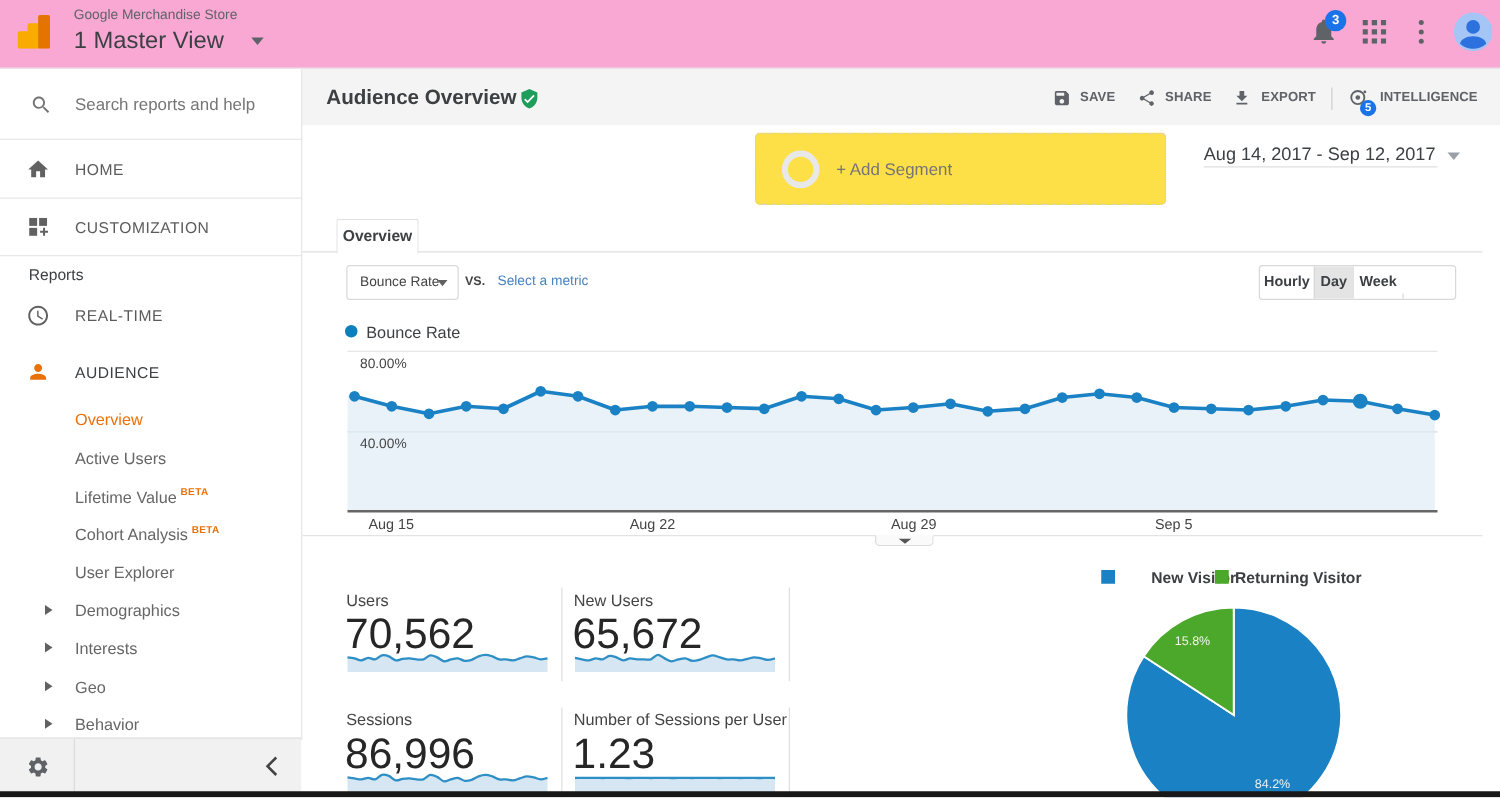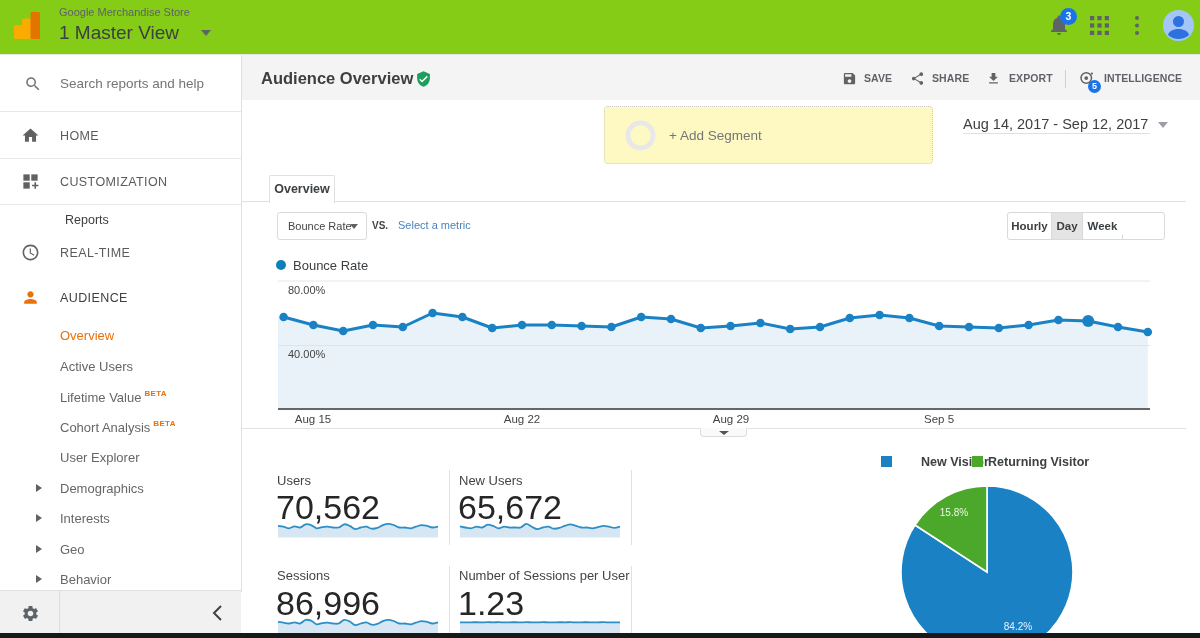--- a/index.html
+++ b/index.html
@@ -2,21 +2,21 @@
 <html><head>
 <meta charset="utf-8">
 <style>
 * { margin:0; padding:0; box-sizing:border-box; }
 html,body { width:1200px; height:638px; overflow:hidden; }
 body { font-family:"Liberation Sans", sans-serif; background:#fff; }
 #page { position:relative; width:1200px; height:638px; background:#fff; overflow:hidden; }
 .abs { position:absolute; }
 
 
-#hdr { position:absolute; left:0; top:0; width:1200px; height:55px; background:#84cc16; border-bottom:1px solid #e4e4e4; }
+#hdr { position:absolute; left:0; top:0; width:1200px; height:55px; background:#f9a8d4; border-bottom:1px solid #e4e4e4; }
 #acctsmall { position:absolute; left:59px; top:6px; font-size:11px; color:#5f6368; }
 #acctbig { position:absolute; left:59px; top:22px; font-size:19px; color:#3c4043; }
 .caret { display:inline-block; width:0; height:0; border-left:5px solid transparent; border-right:5px solid transparent; border-top:6px solid #5f6368; }
 
 
 #side { position:absolute; left:0; top:55px; width:242px; height:537px; background:#fff; border-right:1px solid #e0e0e0; }
 .sdiv { position:absolute; left:0; width:241px; height:1px; background:#e8e8e8; }
 .slabel { position:absolute; left:60px; font-size:12.5px; color:#5b5b5b; letter-spacing:0.4px; }
 .sub { position:absolute; left:60px; font-size:13px; color:#666; }
 .beta { font-size:8px; color:#e8710a; letter-spacing:0.3px; vertical-align:6px; font-weight:bold; margin-left:3px; }
@@ -25,21 +25,21 @@
 #footbox { position:absolute; left:0; top:0; width:60px; height:44px; border-right:1px solid #dcdcdc; background:#f1f1f1; }
 
 
 #toolbar { position:absolute; left:242px; top:55px; width:958px; height:45px; background:#f4f4f4; }
 #title { position:absolute; left:261px; top:69px; font-size:16.5px; font-weight:bold; color:#3c4043; }
 .tbtn { position:absolute; top:72px; font-size:10.5px; font-weight:bold; color:#5f6368; letter-spacing:0.1px; }
 
 
 #content { position:absolute; left:242px; top:100px; width:944px; height:538px; background:#fff; }
 #allusers { position:absolute; left:267px; top:106px; width:328px; height:58px; background:#fff; border:1px solid #e0e0e0; border-radius:4px; }
-#addseg { position:absolute; left:604px; top:106px; width:329px; height:58px; background:#fef9c3; border:1px dotted #cccccc; border-radius:4px; }
+#addseg { position:absolute; left:604px; top:106px; width:329px; height:58px; background:#fde047; border:1px dotted #cccccc; border-radius:4px; }
 #daterange { position:absolute; left:963px; top:116px; font-size:14.5px; color:#3c4043; }
 #dateline { position:absolute; left:963px; top:133px; width:187px; height:1px; background:#e0e0e0; }
 #tab { position:absolute; left:269px; top:175px; width:66px; height:28px; background:#fff; border:1px solid #e0e0e0; border-bottom:none; border-radius:2px 2px 0 0; font-size:12.5px; font-weight:bold; color:#3c4043; text-align:center; line-height:27px; z-index:2; line-height:26px; }
 #tabline { position:absolute; left:242px; top:201px; width:944px; height:1px; background:#e0e0e0; }
 #bselect { position:absolute; left:277px; top:212px; width:90px; height:28px; border:1px solid #dadada; border-radius:3px; background:#fff; font-size:11px; color:#444; line-height:26px; padding-left:10px; }
 #vs { position:absolute; left:372px; top:220px; font-size:10px; font-weight:bold; color:#444; }
 #selmetric { position:absolute; left:398px; top:219px; font-size:11px; color:#4a82bd; }
 #hdwm { position:absolute; left:1007px; top:212px; height:28px; display:flex; border:1px solid #d9d9d9; border-radius:3px; overflow:hidden; background:#fff; }
 .seg { height:26px; line-height:26px; font-size:11.5px; font-weight:bold; color:#3c4043; text-align:center; border-left:1px solid #d9d9d9; }
 .seg:first-child { border-left:none; }
@@ -122,21 +122,21 @@
   <div class="sdiv" style="top:158px"></div>
 
   <svg class="abs" style="left:21px;top:172px" width="19" height="19" viewBox="0 0 24 24" fill="#616161">
     <rect x="3" y="3" width="8" height="8"></rect>
       <rect x="13" y="3" width="8" height="8"></rect>
       <rect x="3" y="13" width="8" height="8"></rect>
     <path d="M17 13v3h-3v2h3v3h2v-3h3v-2h-3v-3z"></path>
   </svg>
   <div class="slabel" style="top:175px">CUSTOMIZATION</div>
   <div class="sdiv" style="top:204px"></div>
-  <div class="abs" style="left:23px;top:213px;font-size:12.5px;color:#3c4043;margin-left:42px;">Reports</div>
+  <div class="abs" style="left:23px;top:213px;font-size:12.5px;color:#3c4043;">Reports</div>
 
   <svg class="abs" style="left:21px;top:243px" width="19" height="19" viewBox="0 0 24 24" fill="#616161">
     <path d="M11.99 2C6.47 2 2 6.48 2 12s4.47 10 9.99 10C17.52 22 22 17.52 22 12S17.52 2 11.99 2zM12 20c-4.42 0-8-3.58-8-8s3.58-8 8-8 8 3.58 8 8-3.58 8-8 8zm.5-13H11v6l5.25 3.15.75-1.23-4.5-2.67z"></path>
   </svg>
   <div class="slabel" style="top:246px">REAL-TIME</div>
 
   <svg class="abs" style="left:21px;top:288px" width="19" height="19" viewBox="0 0 24 24" fill="#e8710a">
     <path d="M12 12c2.21 0 4-1.79 4-4s-1.79-4-4-4-4 1.79-4 4 1.79 4 4 4zm0 2c-2.67 0-8 1.34-8 4v2h16v-2c0-2.66-5.33-4-8-4z"></path>
   </svg>
   <div class="slabel" style="top:291px;color:#3c4043;">AUDIENCE</div>

